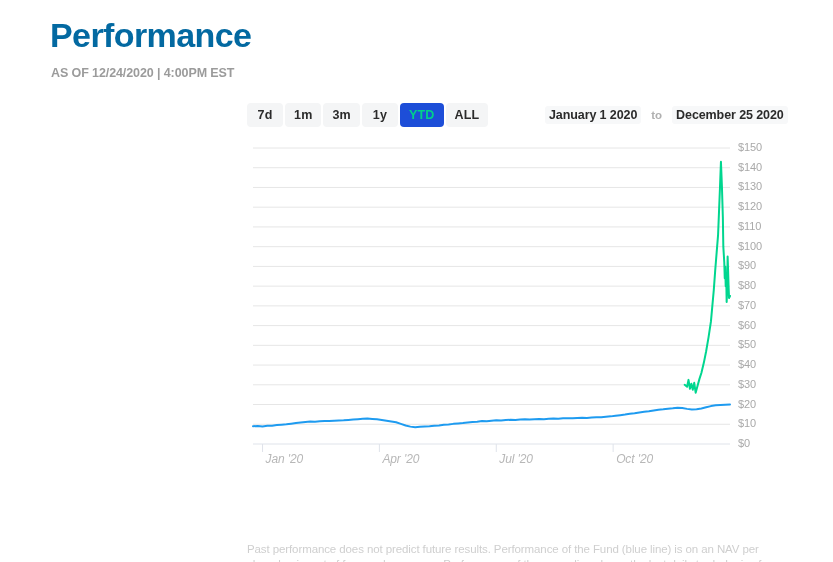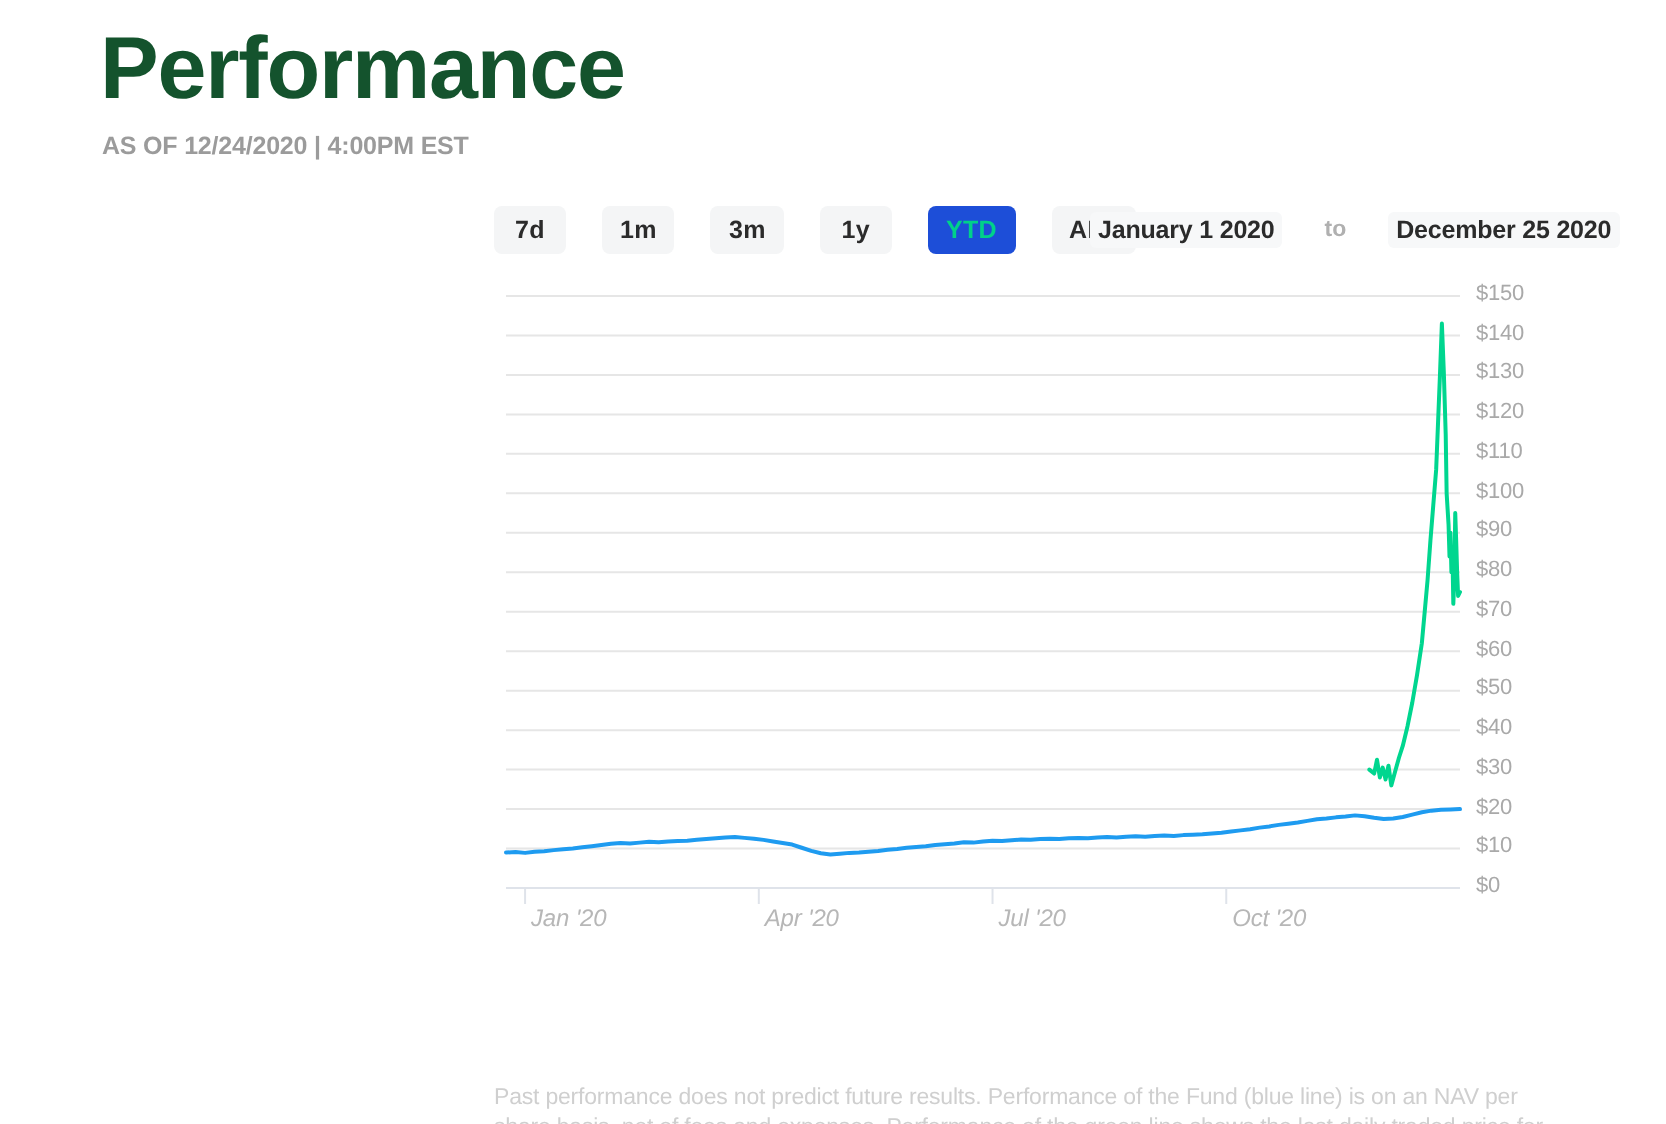--- a/index.html
+++ b/index.html
@@ -12,42 +12,42 @@
     height: 562px;
     font-family: "Liberation Sans", sans-serif;
     position: relative;
     overflow: hidden;
     color: #2b2b2b;
   }
   #page-title {
     position: absolute;
     left: 50px;
     top: 13px;
-    font-size: 44px;
+    font-size: 34px;
     font-weight: bold;
     letter-spacing: -0.6px;
-    color: #14532d;
+    color: #0369a1;
     line-height: 44px;
   }
   #page-subtitle {
     position: absolute;
     left: 51px;
     top: 66px;
     font-size: 12.5px;
     font-weight: bold;
     letter-spacing: -0.1px;
     color: #9b9b9b;
   }
   
   #range-buttons {
     position: absolute;
     left: 247px;
     top: 103px;
     display: flex;
-    gap: 18px;
+    gap: 2px;
   }
   .range-btn {
     min-width: 36px;
     height: 24px;
     border-radius: 4px;
     background: #f4f5f6;
     border: none;
     font-family: "Liberation Sans", sans-serif;
     font-size: 12.5px;
     font-weight: bold;
@@ -63,21 +63,21 @@
     background: #1d4ed8;
     color: #00d18a;
     text-align: right;
   }
   #date-range {
     position: absolute;
     left: 545px;
     top: 106px;
     display: flex;
     align-items: center;
-    gap: 21px;
+    gap: 10px;
     font-size: 12.5px;
     font-weight: bold;
   }
   .date-chip {
     background: #f7f8f9;
     padding: 2px 4px;
     border-radius: 3px;
     color: #2b2b2b;
     letter-spacing: -0.1px;
   }

